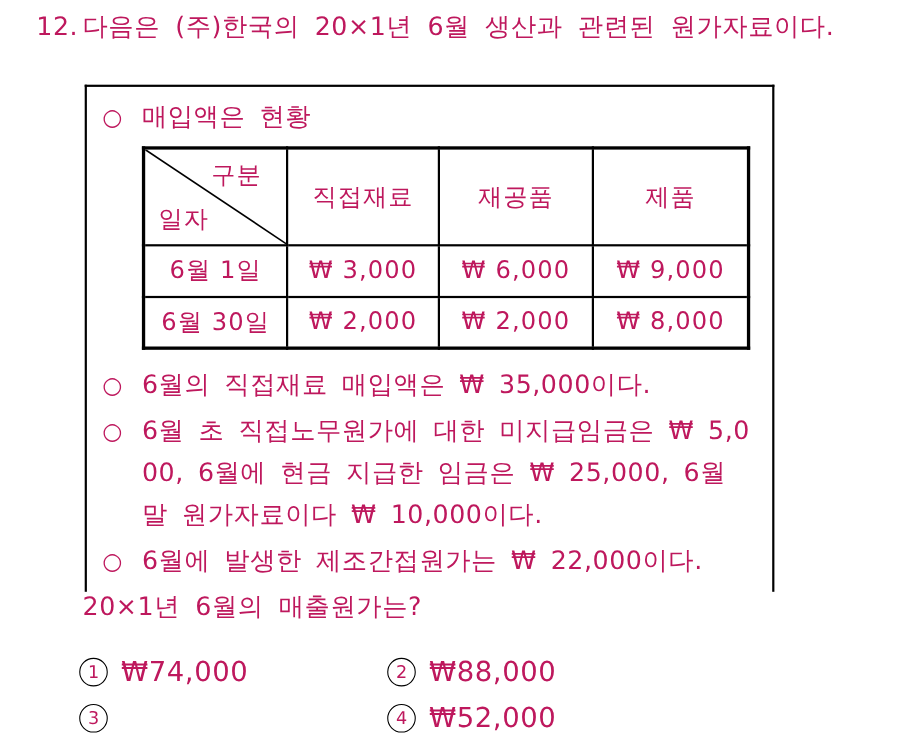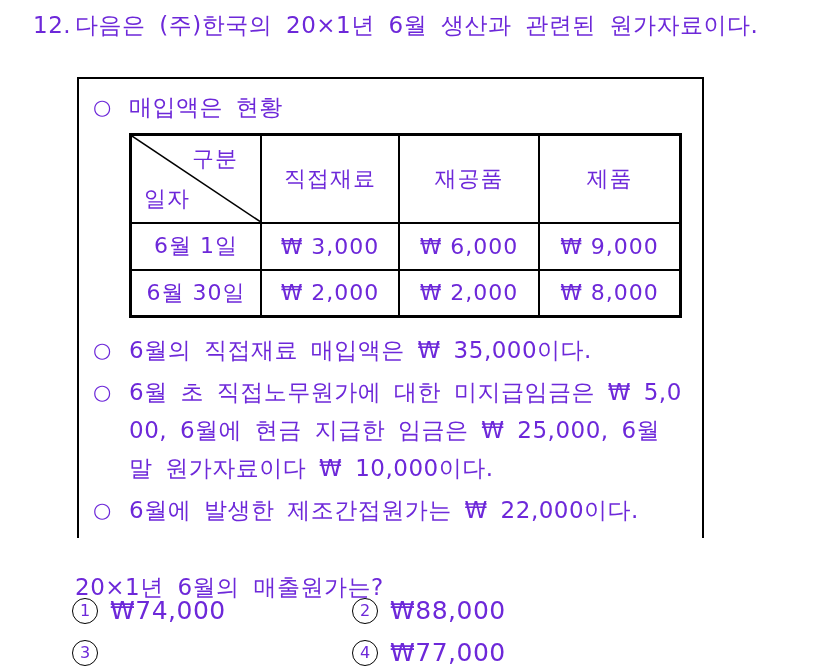--- a/index.html
+++ b/index.html
@@ -1,20 +1,20 @@
 <!DOCTYPE html>
 <html><head>
 <meta charset="utf-8">
 <style>
   html,body { margin:0; padding:0; background:#ffffff; }
   .page {
     position:relative;
     width:826px; height:668px;
     background:#ffffff;
-    color:#6d28d9;
+    color:#be185d;
     font-family:"DejaVu Sans","Liberation Sans",sans-serif;
     overflow:hidden;
   }
 
   
   .question-block {
     position:absolute; left:33px; top:8px; width:770px;
     display:flex;
     font-size:23px; line-height:34px;
     letter-spacing:0.5px; word-spacing:6px;
@@ -62,21 +62,21 @@
   td.corner svg { position:absolute; left:0; top:0; width:100%; height:100%; display:block; }
   .corner-top  { position:absolute; top:8px;  right:22px; font-size:22px; }
   .corner-bot  { position:absolute; bottom:8px; left:12px; font-size:22px; }
   .col-date { width:128px; }
   .col-dm   { width:136px; }
   .col-wip  { width:138px; }
   .col-fg   { width:139px; }
 
   
   .prompt {
-    position:absolute; left:75px; top:572px;
+    position:absolute; left:75px; top:536px;
     font-size:23px; letter-spacing:0.5px; word-spacing:6px;
   }
   .options {
     position:absolute; left:72px; top:596px; width:640px;
     display:grid;
     grid-template-columns:280px auto;
     row-gap:13px;
     font-size:25px;
   }
   .option { display:flex; align-items:center; }
@@ -165,17 +165,17 @@
     </div>
     <div class="option">
       <span class="opt-circle">2</span>
       <span class="opt-label">₩88,000</span>
     </div>
     <div class="option">
       <span class="opt-circle">3</span>
     </div>
     <div class="option">
       <span class="opt-circle">4</span>
-      <span class="opt-label">₩77,000</span>
+      <span class="opt-label">₩52,000</span>
     </div>
   </div>
 
 </div>
 
 </body></html>

